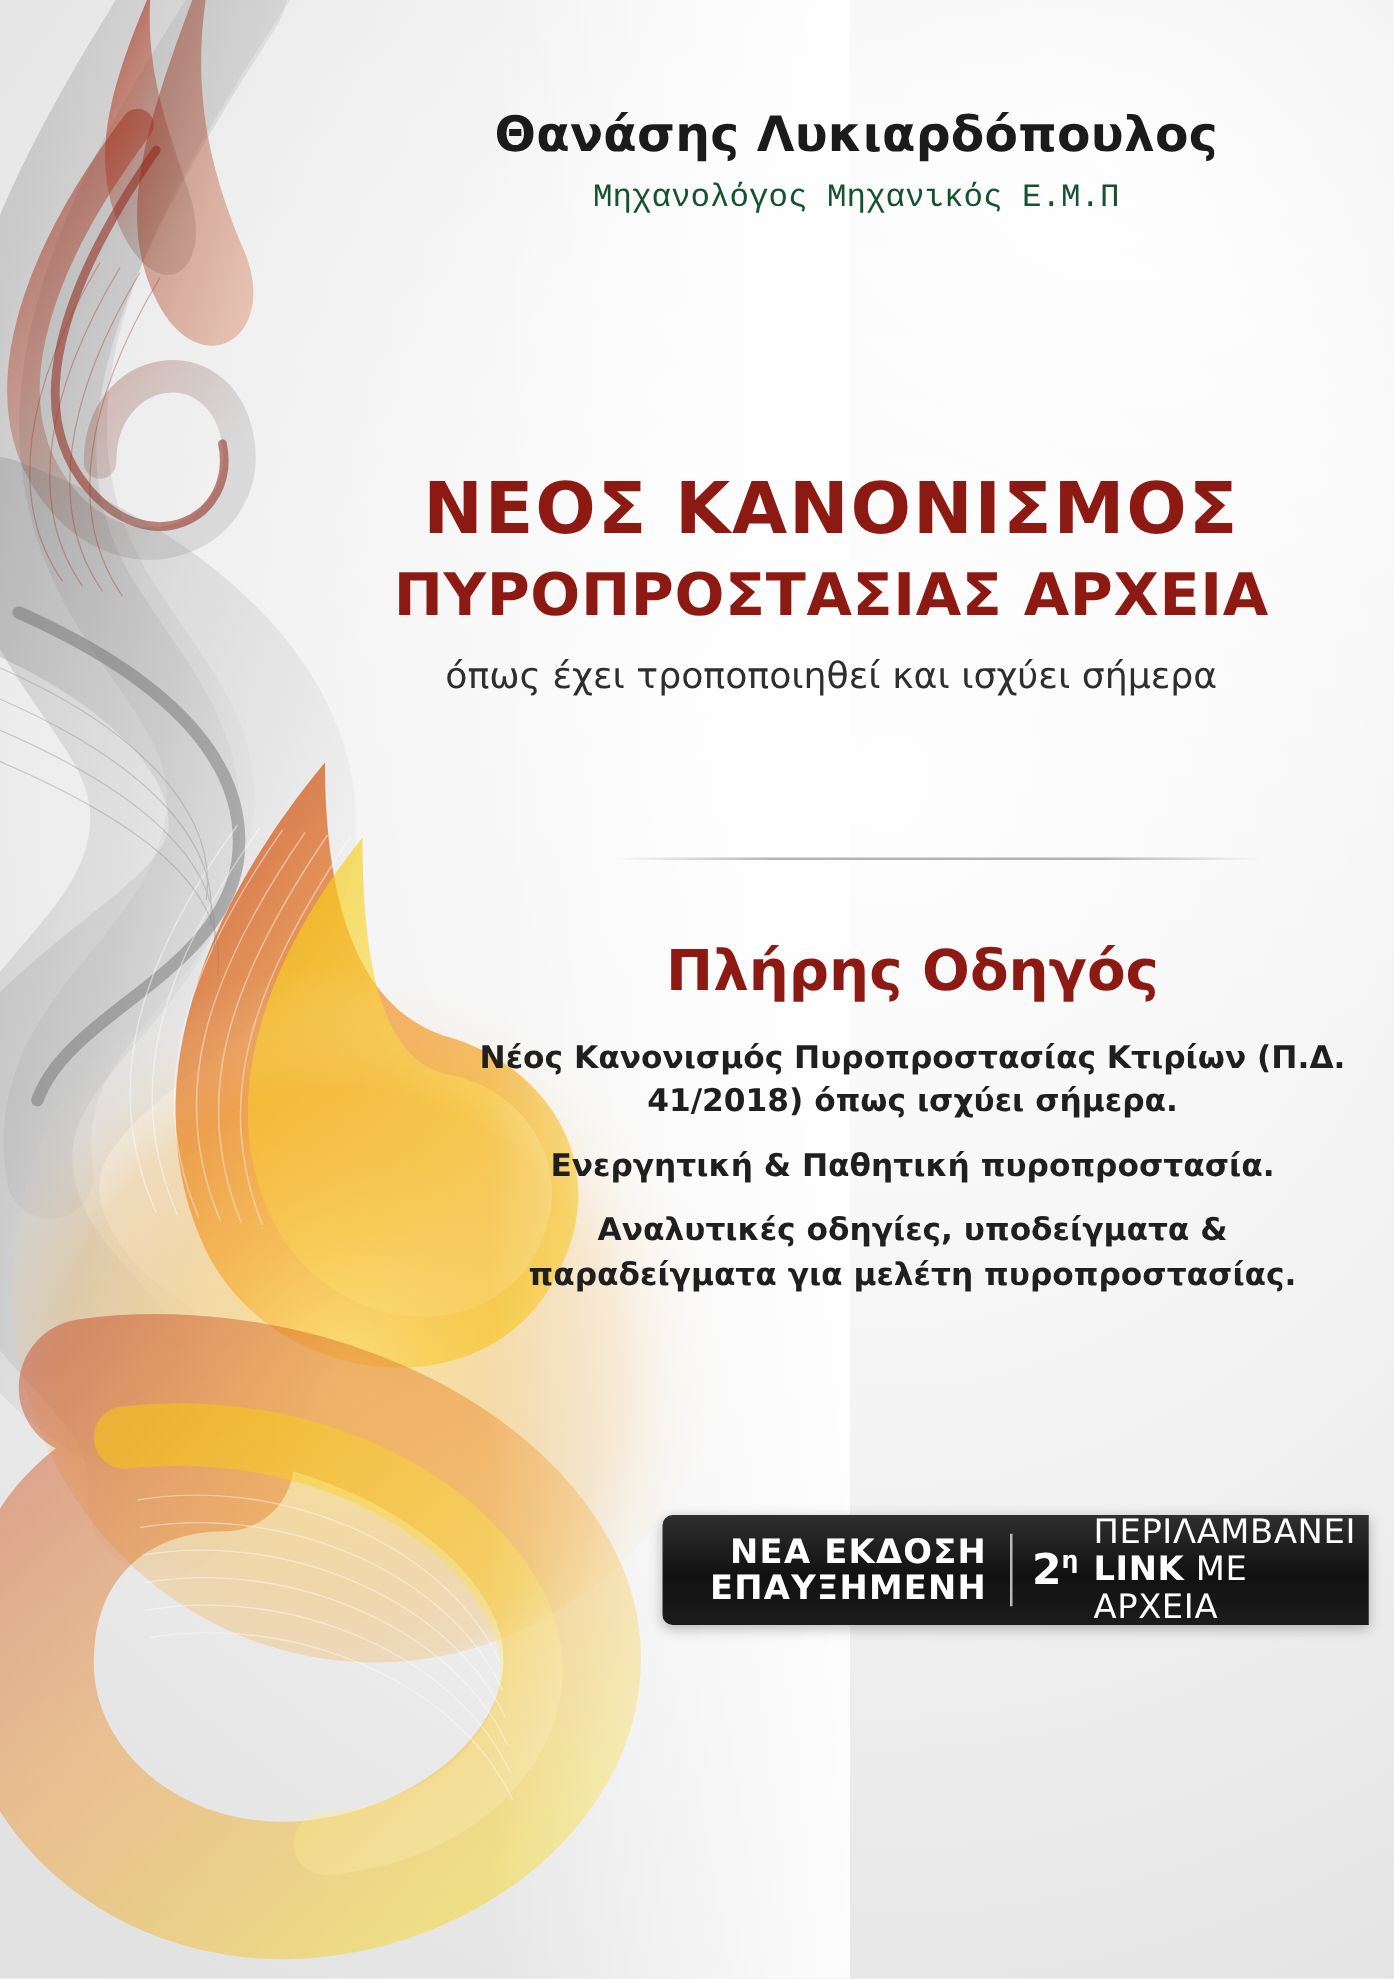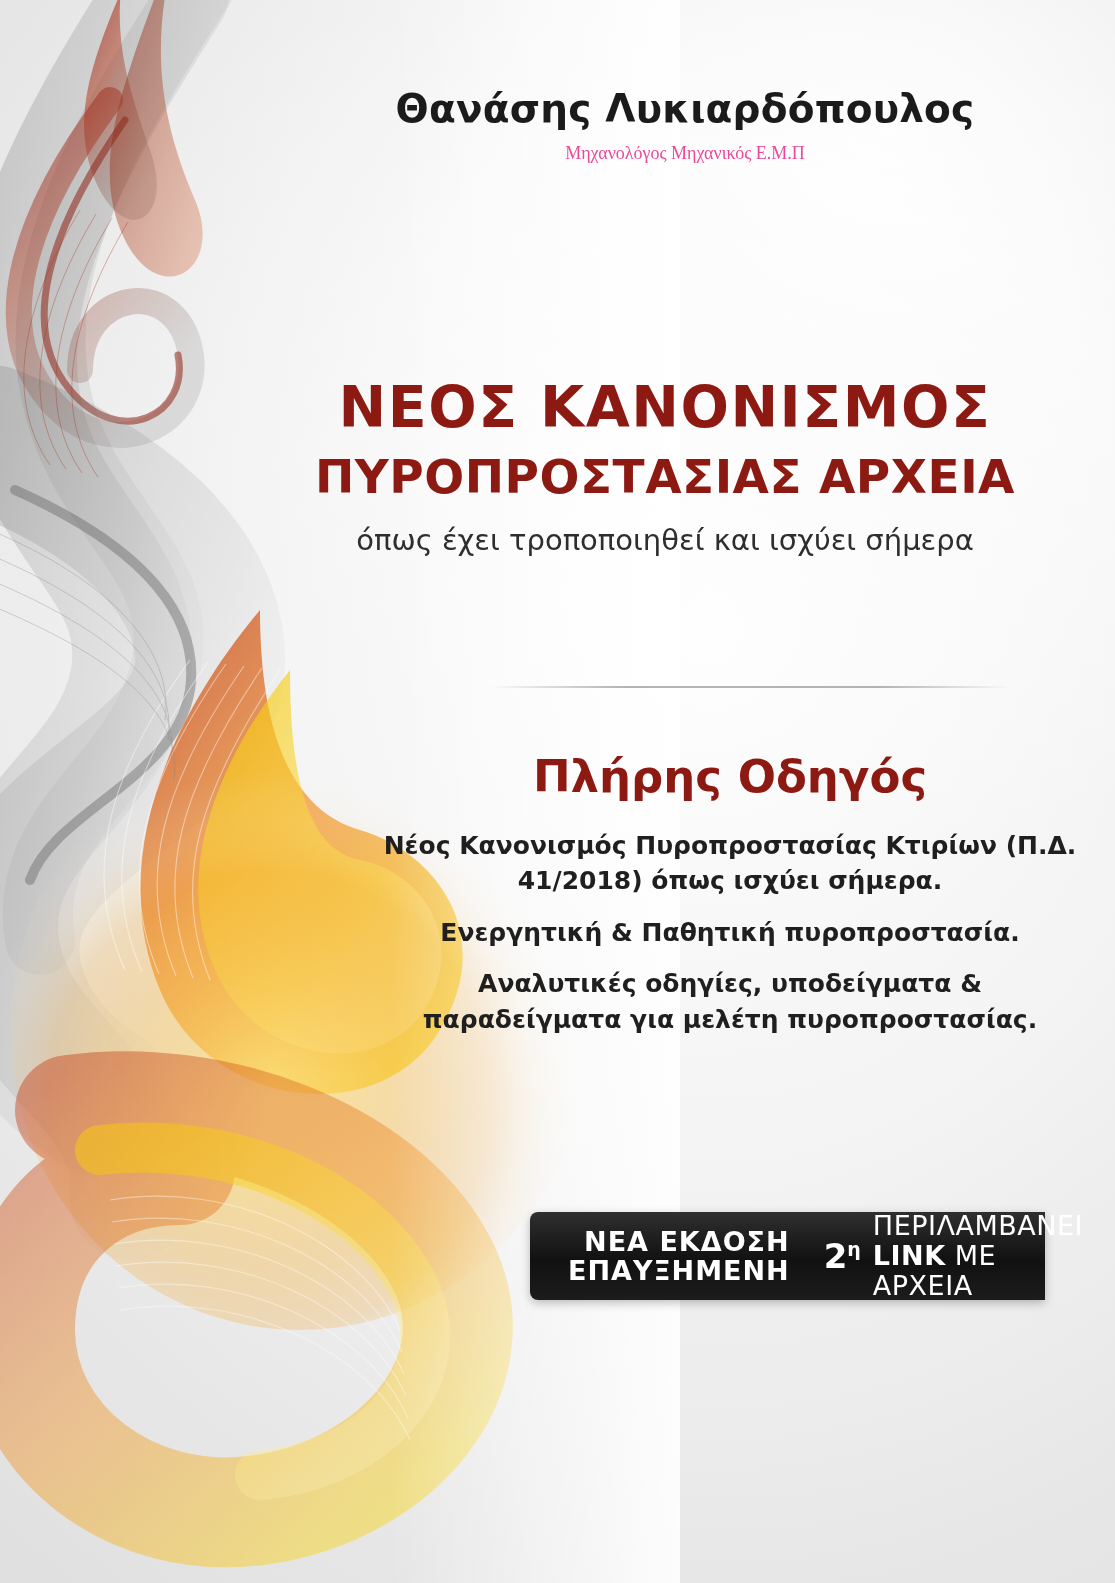--- a/index.html
+++ b/index.html
@@ -55,23 +55,23 @@
   }
   .author-name {
     font-size: 39px;
     font-weight: bold;
     color: #1b1b1b;
     letter-spacing: 0.2px;
     line-height: 1.1;
   }
   .author-sub {
     margin-top: 12px;
-    font-size: 18px;
-    color: #ec4899;
-    font-family: Liberation Serif, serif;
+    font-size: 26px;
+    color: #14532d;
+    font-family: Liberation Mono, monospace;
     font-weight: normal;
   }
 
   
   .title-block {
     position: absolute;
     left: 250px;
     top: 378px;
     width: 830px;
     text-align: center;
@@ -132,28 +132,29 @@
     line-height: 1.42;
   }
   .guide-lines p { margin: 0 0 16px 0; }
   .guide-lines p:last-child { margin-bottom: 0; }
 
   
   .badge {
     position: absolute;
     left: 530px;
     top: 1212px;
-    width: 515px;
+    width: 565px;
     height: 88px;
     background: linear-gradient(180deg, #2f2f2f 0%, #111111 55%, #1c1c1c 100%);
     border-radius: 8px 0 0 8px;
     display: flex;
     align-items: center;
     color: #ffffff;
     box-shadow: 0 3px 10px rgba(0,0,0,0.25);
+    justify-content: center;
   }
   .badge-left {
     flex: 0 0 auto;
     padding-left: 38px;
     text-align: right;
     line-height: 1.08;
   }
   .badge-left .l1 { font-size: 27px; font-weight: bold; letter-spacing: 1px; }
   .badge-left .l2 { font-size: 27px; font-weight: bold; letter-spacing: 1px; }
   .badge-sep {

